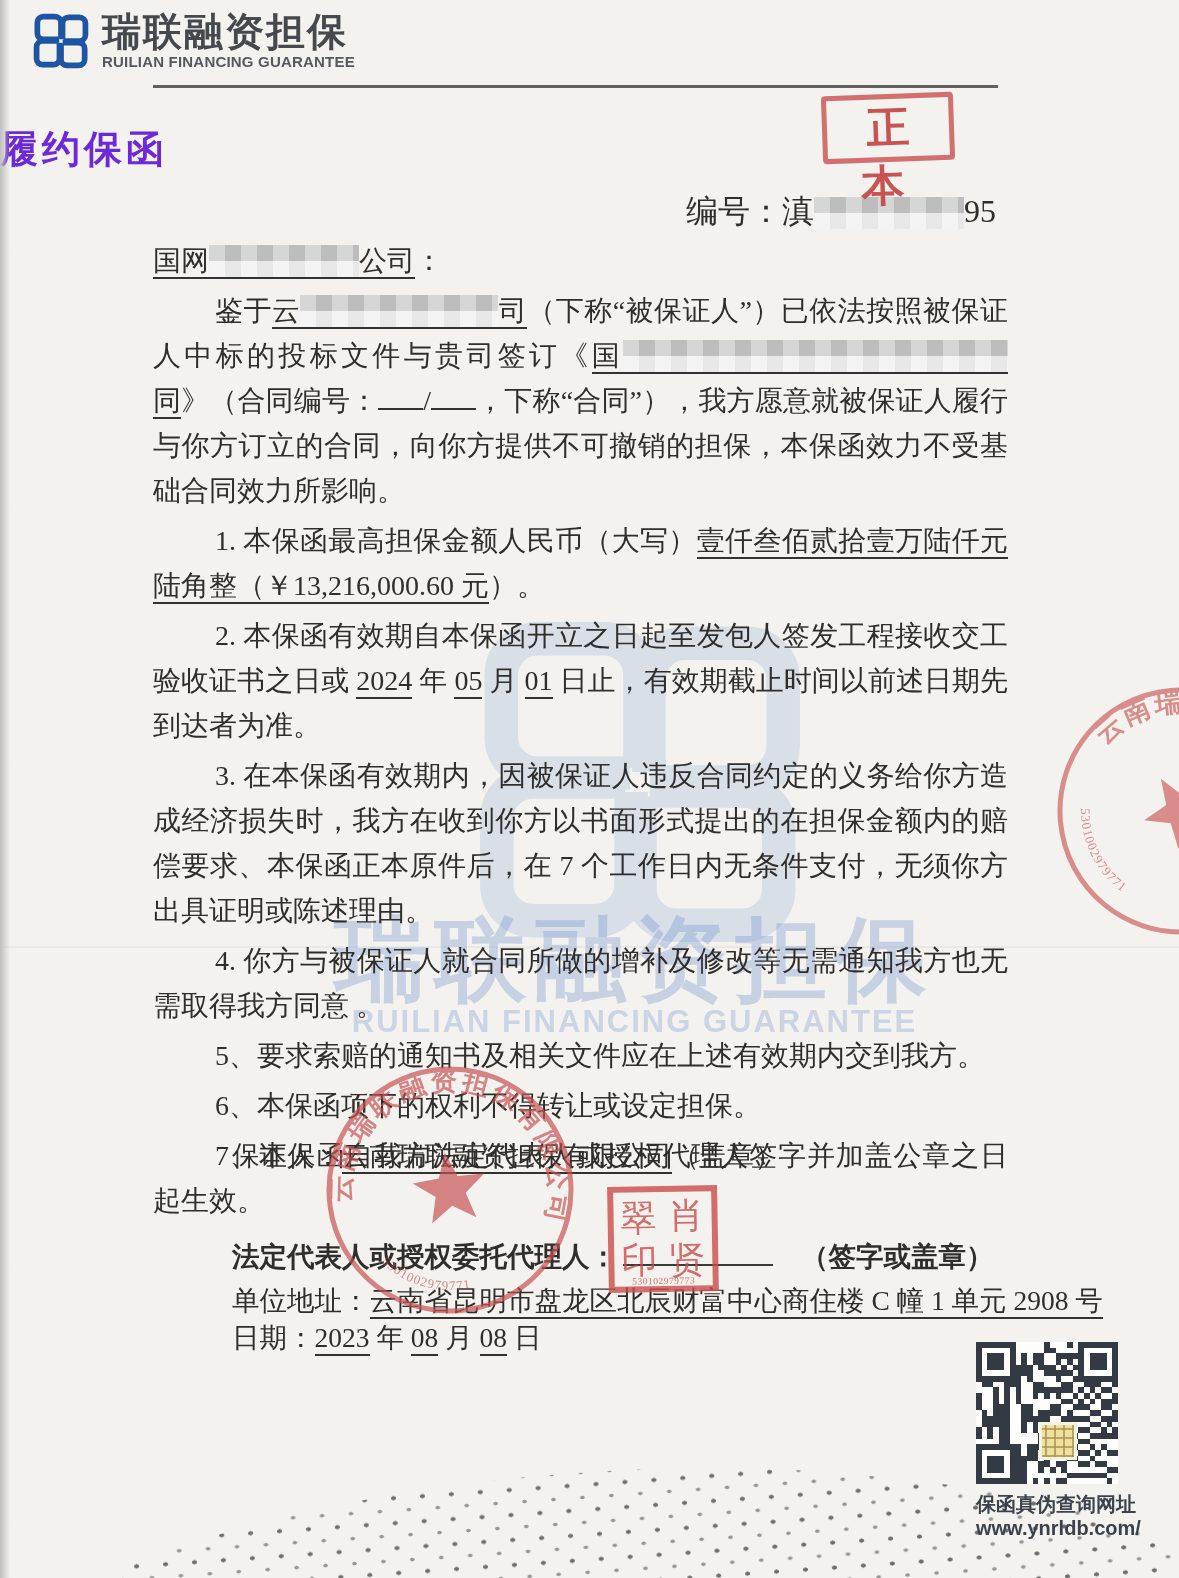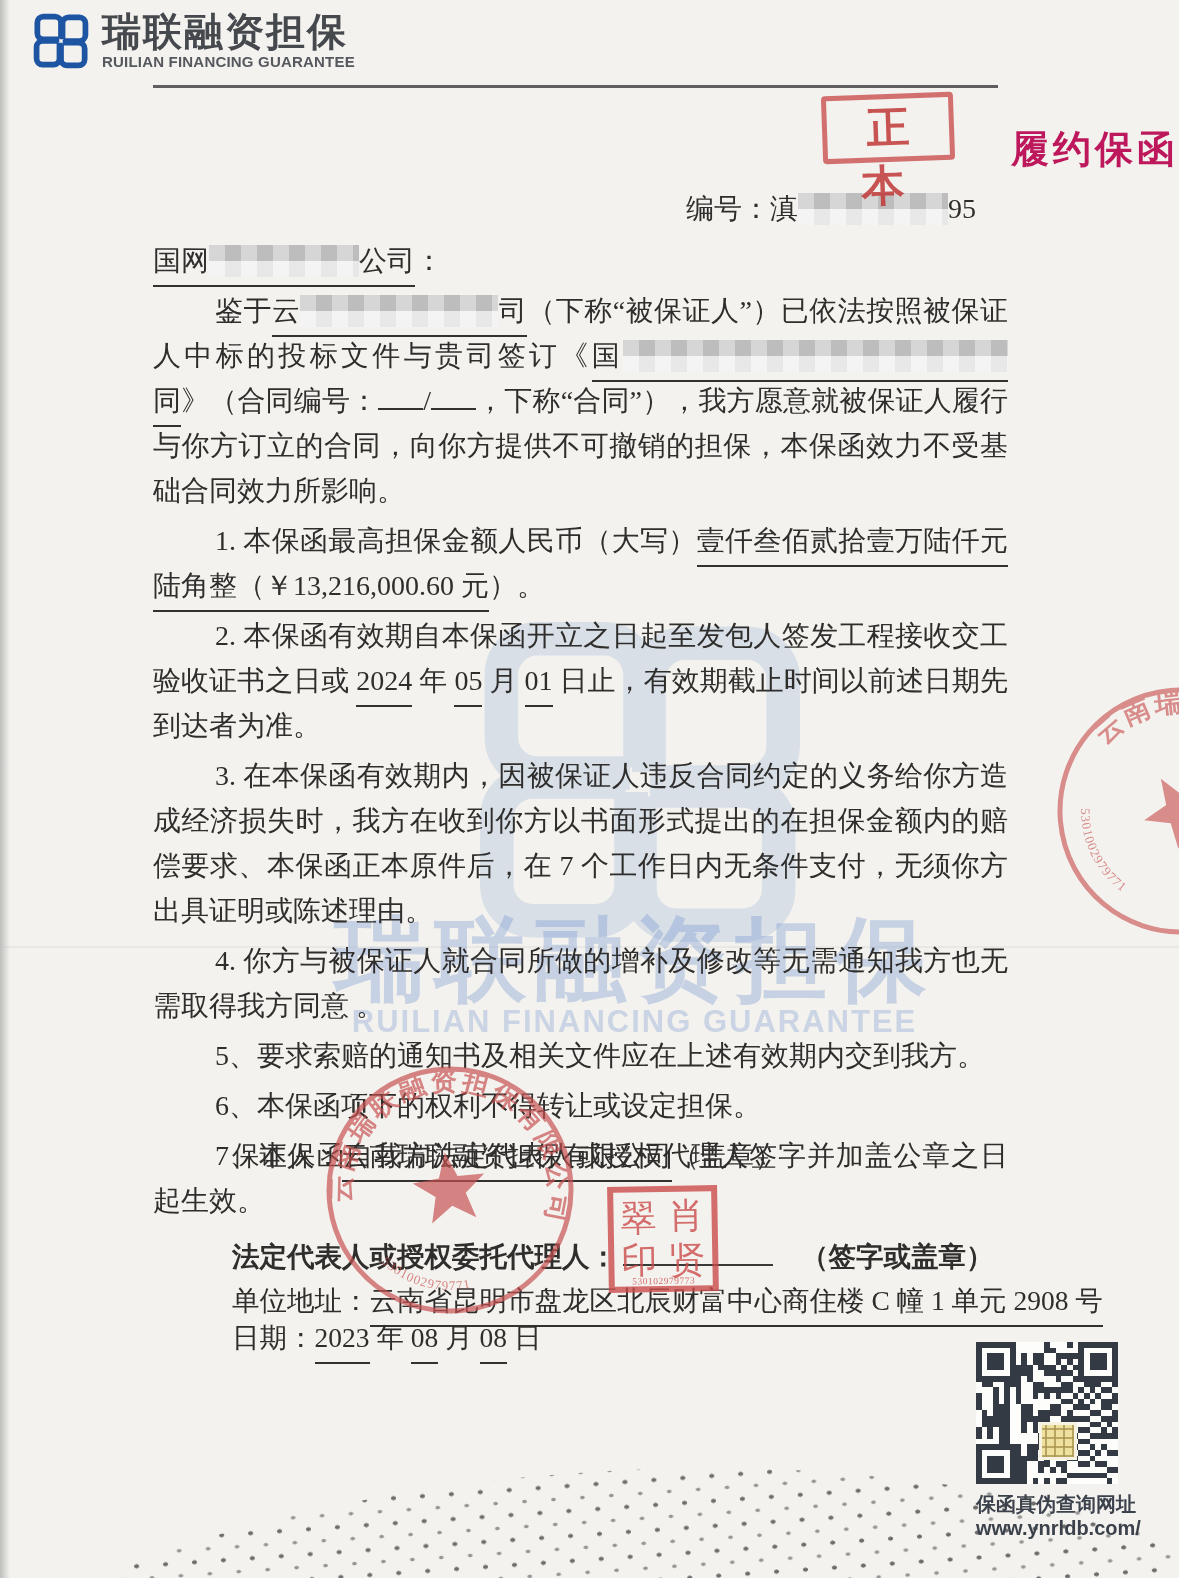--- a/index.html
+++ b/index.html
@@ -22,45 +22,45 @@
   
   .wm-icon{position:absolute;left:470px;top:612px;width:340px;height:340px;color:#7d9ed2;opacity:.22;z-index:1;}
   .wm-cn{position:absolute;left:45px;top:898px;width:1179px;text-align:center;z-index:1;
          font-family:"Liberation Sans","DejaVu Sans",sans-serif;font-weight:700;font-size:92px;
          letter-spacing:8px;color:rgba(125,155,210,.38);}
   .wm-en{position:absolute;left:45px;top:1004px;width:1179px;text-align:center;z-index:1;
          font-family:"Liberation Sans","DejaVu Sans",sans-serif;font-weight:700;font-size:31px;
          letter-spacing:2px;color:rgba(125,155,210,.34);}
 
   
-  .doc-title{position:absolute;left:0;top:124px;width:1179px;text-align:right;z-index:2;
-             font-size:38px;font-weight:700;letter-spacing:4px;color:#be185d;}
+  .doc-title{position:absolute;left:0;top:124px;width:1179px;text-align:left;z-index:2;
+             font-size:38px;font-weight:700;letter-spacing:4px;color:#6d28d9;}
   .stamp-original{position:absolute;left:822px;top:94px;width:122px;height:58px;z-index:5;
              border:5px solid rgba(199,68,68,.75);border-radius:4px;color:rgba(192,55,55,.85);
              font-size:43px;font-weight:700;line-height:58px;text-align:center;
              letter-spacing:14px;text-indent:14px;transform:rotate(-2deg);}
-  .ref-line{position:absolute;left:686px;top:190px;z-index:2;font-size:28px;}
+  .ref-line{position:absolute;left:686px;top:190px;z-index:2;font-size:32px;}
 
   
   .mosaic{display:inline-block;height:32px;vertical-align:-7px;
     background-color:#d9d9d9;
     background-image:
       repeating-linear-gradient(0deg, rgba(255,255,255,.55) 0 16px, rgba(0,0,0,.07) 16px 32px),
       repeating-linear-gradient(90deg, #e6e6e6 0 16px, #cbcbcb 16px 32px);}
   .m-ref{width:150px;}
   .m-addr{width:150px;}
   .m-p1a{width:198px;}
   .m-p1b{width:385px;}
 
   
   .body-text{position:absolute;left:153px;top:238px;width:855px;z-index:2;
              font-size:28px;line-height:45px;text-align:justify;}
   .body-text p{margin:0 0 5px 0;}
   .indent{text-indent:62px;}
-  .ul{border-bottom:2px solid #33322f;padding-bottom:9px;}
+  .ul{border-bottom:2px solid #33322f;padding-bottom:1px;}
   .blank{display:inline-block;width:45px;height:1em;border-bottom:2px solid #33322f;}
 
   
   .sig{position:absolute;left:232px;z-index:2;font-size:27.5px;white-space:nowrap;}
   .sig-guarantor{top:1138px;}
   .sig-rep{top:1236px;font-weight:bold;}
   .sig-addr{top:1283px;}
   .sig-postal{top:1330px;}
   .sig-date{top:1320px;}
   .blank-rep{display:inline-block;width:150px;height:1em;border-bottom:2.5px solid #3a3a38;margin:0 28px 0 6px;}

